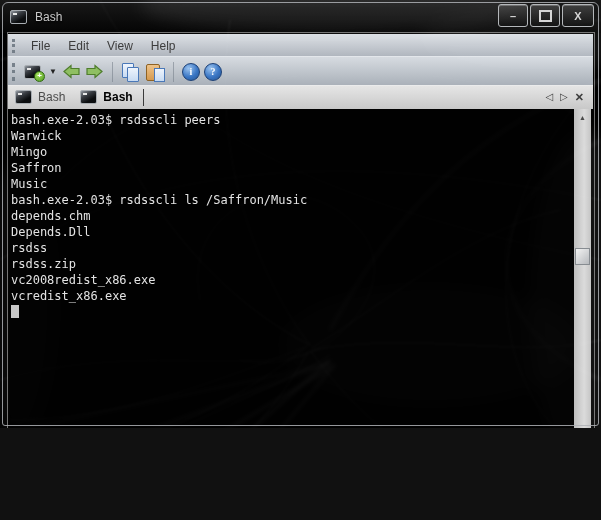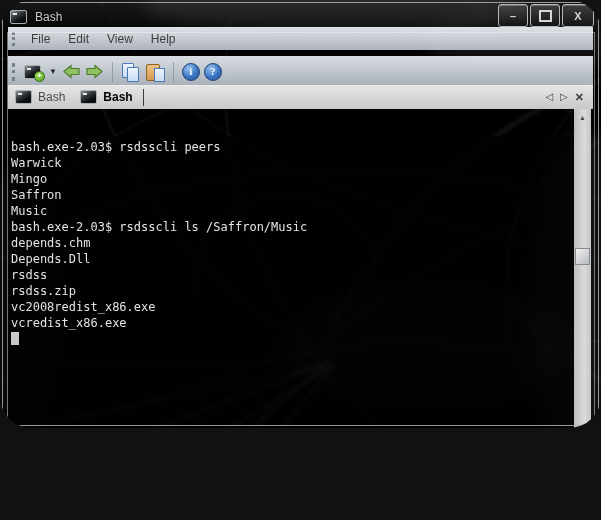--- a/index.html
+++ b/index.html
@@ -1,17 +1,17 @@
 <!DOCTYPE html>
 <html><head>
 <meta charset="utf-8">
 <style>
   html,body{margin:0;padding:0;background:#111;}
   .stage{position:relative;width:601px;height:428px;overflow:hidden;background:#000;
-         font-family:"Liberation Sans",sans-serif;border-radius:32px;}
+         font-family:"Liberation Sans",sans-serif;}
 
   
   .smoke{position:absolute;left:0;top:0;z-index:0;}
   .blur1{filter:blur(.8px);}
   .blur2{filter:blur(2px);}
   .blur3{filter:blur(8px);}
 
   
   .frame-outline{position:absolute;left:2px;top:2px;right:2px;bottom:2px;
     border:1px solid rgba(175,178,182,.85);border-radius:6px 6px 3px 3px;
@@ -31,21 +31,21 @@
   .titlebar .console-ico{margin-left:10px;}
   .win-controls{position:absolute;right:7px;top:4px;display:flex;gap:2px;z-index:11;}
   .win-btn{width:28px;height:21px;border:1px solid #b4b7ba;border-radius:3px;
     background:linear-gradient(180deg,rgba(95,95,95,.55),rgba(20,20,20,.65));
     color:#d6d6d6;display:flex;align-items:center;justify-content:center;
     font-size:11px;font-weight:bold;box-shadow:inset 0 1px 0 rgba(255,255,255,.25);}
   .win-btn .maxbox{width:9px;height:8px;border:2px solid #d6d6d6;}
   .win-btn.close{width:30px;}
 
   
-  .menubar{position:absolute;left:8px;top:27px;width:585px;height:23px;z-index:10;
+  .menubar{position:absolute;left:8px;top:34px;width:585px;height:23px;z-index:10;
     background:linear-gradient(180deg,rgba(240,244,249,.92),rgba(203,210,220,.86));
     display:flex;align-items:center;}
   .grip{width:0;height:14px;border-left:3px dotted rgba(105,115,126,.85);margin:0 7px 0 4px;}
   .menu-item{padding:2px 9px;font-size:12px;color:#3c3c3c;}
 
   
   .toolbar{position:absolute;left:8px;top:56px;width:585px;height:29px;z-index:10;
     background:linear-gradient(180deg,rgba(233,238,244,.92),rgba(196,204,214,.86));
     border-top:1px solid rgba(255,255,255,.55);
     display:flex;align-items:center;}
@@ -81,21 +81,21 @@
   .tab-sep-line{width:1px;height:17px;background:#3b3b3b;margin-left:2px;}
   .tabbar-controls{margin-left:auto;display:flex;align-items:center;gap:7px;
     padding-right:9px;color:#3e3e3e;}
   .tab-nav{font-size:10px;line-height:10px;}
   .tab-close{font-size:11px;font-weight:bold;line-height:11px;}
 
   
   .terminal{position:absolute;left:8px;top:109px;width:566px;height:379px;z-index:5;
     background:rgba(1,1,1,.80);box-sizing:border-box;padding:3px 0 0 3px;
     font-family:"DejaVu Sans Mono","Liberation Mono",monospace;
-    font-size:12px;color:#e3e3e3;margin-top:27px;}
+    font-size:12px;color:#e3e3e3;}
   .term-line{height:16px;line-height:16px;white-space:pre;}
   .cursor{display:inline-block;width:8px;height:13px;background:#c9c9c9;vertical-align:-2px;}
 
   
   .scrollbar{position:absolute;left:574px;top:109px;width:17px;height:379px;z-index:10;
     background:linear-gradient(90deg,rgba(198,198,198,.96),rgba(228,228,228,.96) 60%,rgba(205,205,205,.96));}
   .sb-btn{position:absolute;left:0;width:17px;height:14px;display:flex;align-items:center;
     justify-content:center;color:#4b4b4b;font-size:7px;}
   .sb-btn.up{top:1px;}
   .sb-btn.down{bottom:1px;}

